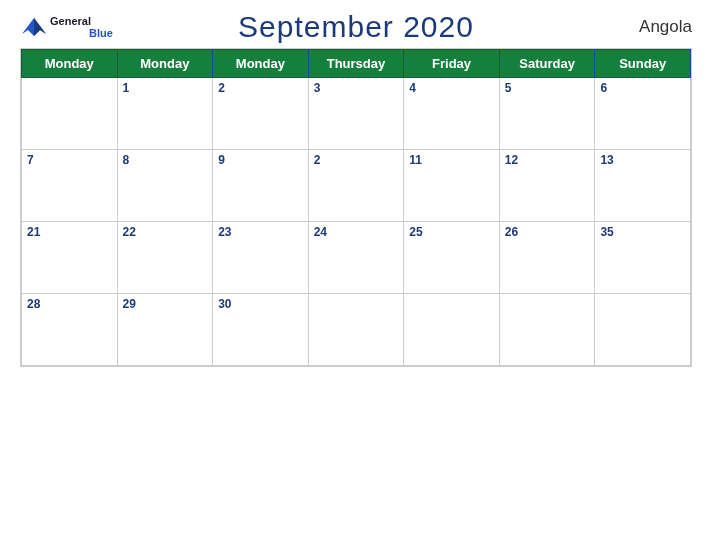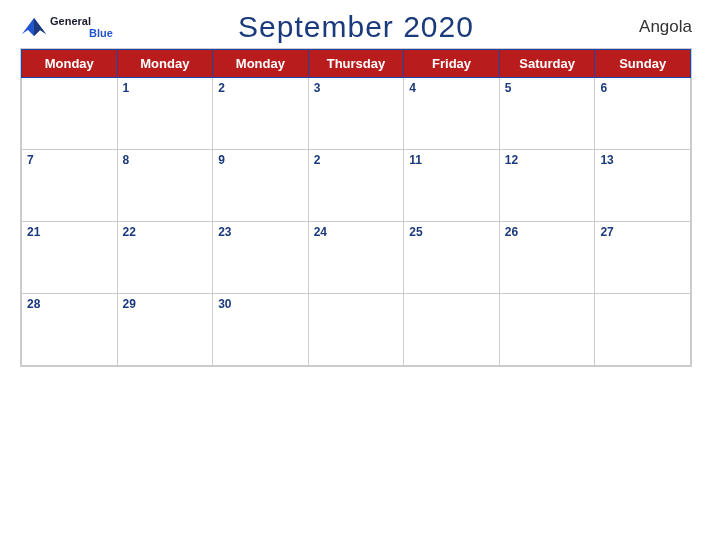--- a/index.html
+++ b/index.html
@@ -59,21 +59,21 @@
       width: 100%;
       border: 1px solid #ccc;
       border-collapse: collapse;
     }
     table {
       width: 100%;
       border-collapse: collapse;
       table-layout: fixed;
     }
     thead tr th {
-      background-color: #b91c1c;
+      background-color: #15803d;
       color: #fff;
       font-size: 13px;
       font-weight: 600;
       padding: 6px 4px;
       text-align: center;
       border: 1px solid #1a44aa;
     }
     tbody tr td {
       border: 1px solid #ccc;
       vertical-align: top;
@@ -187,21 +187,21 @@
           <td>
             <span class="day-number">24</span>
           </td>
           <td>
             <span class="day-number">25</span>
           </td>
           <td>
             <span class="day-number">26</span>
           </td>
           <td>
-            <span class="day-number">27</span>
+            <span class="day-number">35</span>
           </td>
         </tr>
         <tr>
           <td>
             <span class="day-number">28</span>
           </td>
           <td>
             <span class="day-number">29</span>
           </td>
           <td>

